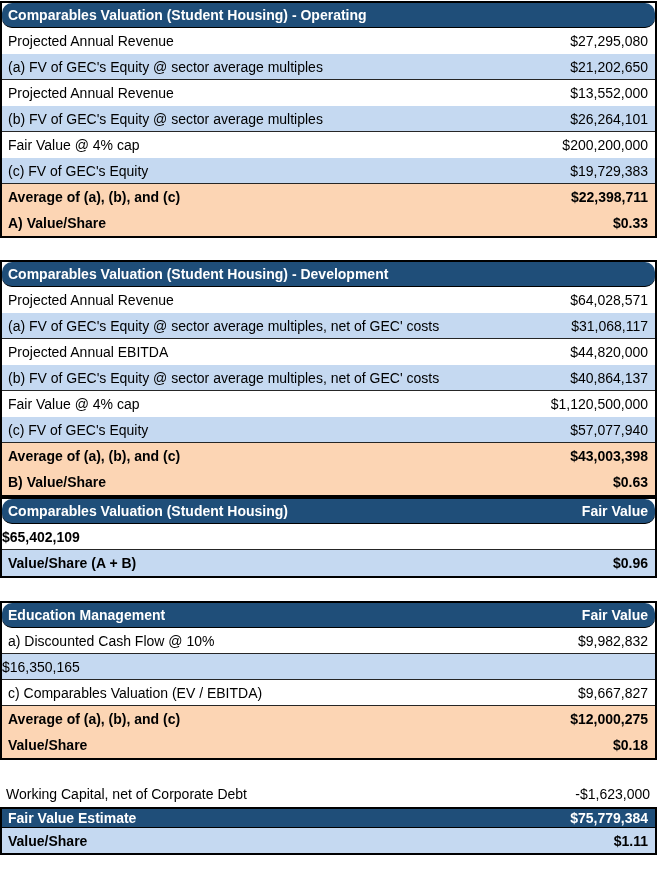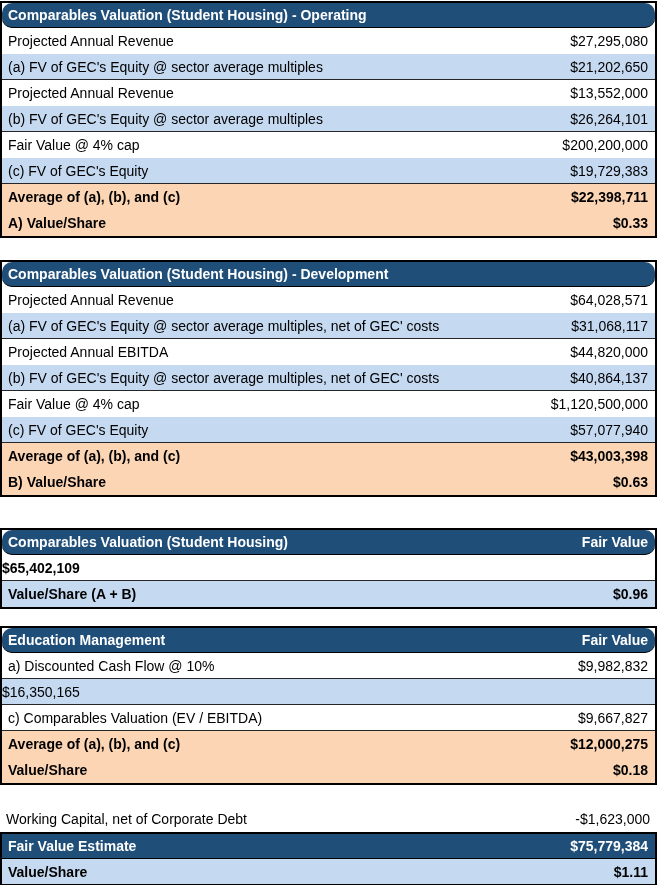--- a/index.html
+++ b/index.html
@@ -42,26 +42,26 @@
   .val { padding-right: 7px; white-space: nowrap; text-align: right; }
 
   .v-plain { background: #ffffff; }
   .v-blue { background: #C5D9F1; }
   .v-blue-bold { background: #C5D9F1; font-weight: 700; }
   .v-orange { background: #FCD5B4; font-weight: 700; }
   .v-navy { background: #1F4E79; color: #ffffff; font-weight: 700; }
   .bold { font-weight: 700; }
 
   .sec-operating   { margin-bottom: 22px; }
-  .sec-development { margin-bottom: 31px; }
-  .sec-combined    { margin-bottom: 17px; }
+  .sec-development { }
+  .sec-combined    { margin-bottom: 23px; }
   .sec-education   { margin-bottom: 21px; }
   .sec-summary     { margin-bottom: 0; }
 
-  .boxed-first { border: 2px solid #000; border-bottom: none; height: 26px; }
+  .boxed-first { border: 2px solid #000; border-bottom: none; height: 20px; }
   .boxed-last  { border: 2px solid #000; border-top: 1px solid #000; height: 28px; }
 </style>
 </head>
 <body>
 
 <div id="sheet">
     <div class="tbl sec-operating">
       <div class="hdr">
         <span class="hdr-title">Comparables Valuation (Student Housing) - Operating</span>
         <span class="hdr-val"></span>

